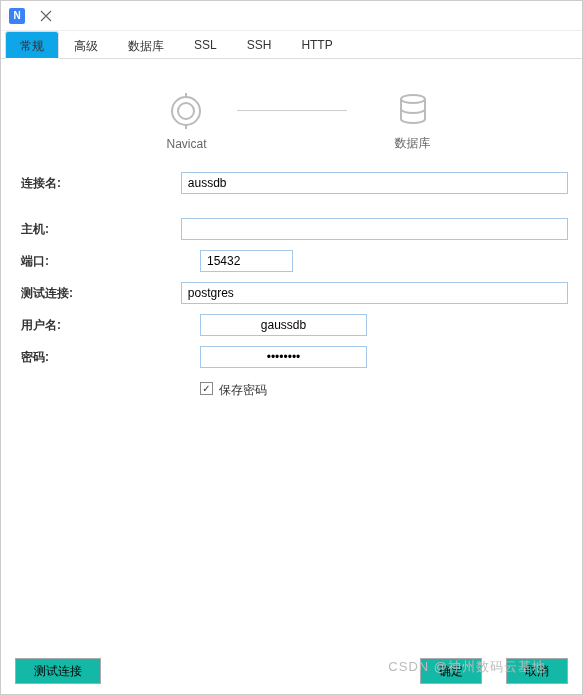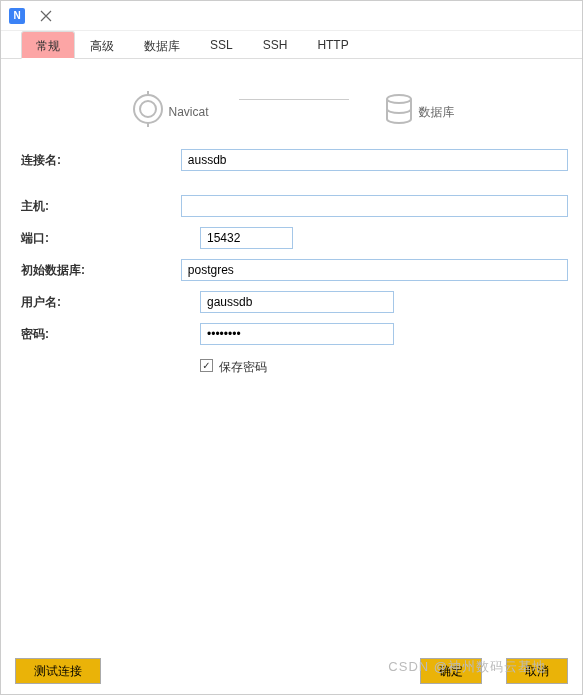--- a/index.html
+++ b/index.html
@@ -4,39 +4,39 @@
   <style>
     * { box-sizing: border-box; margin: 0; padding: 0; }
     body { font-family: "Microsoft YaHei", sans-serif; font-size: 12px; color: #333; background: #fff; }
     .window { width: 583px; height: 695px; border: 1px solid #ccc; display: flex; flex-direction: column; position: relative; }
     .titlebar { height: 30px; display: flex; align-items: center; padding: 0 8px; border-bottom: 1px solid #eee; }
     .titlebar-icon { width: 16px; height: 16px; background: #3b82f6; border-radius: 2px; margin-right: 6px; display: flex; align-items: center; justify-content: center; color: #fff; font-size: 10px; font-weight: bold; }
     .titlebar-text { color: #666; flex: 1; }
     .close-btn { width: 30px; height: 30px; display: flex; align-items: center; justify-content: center; cursor: pointer; color: #666; font-size: 16px; }
     .tabs { display: flex; border-bottom: 1px solid #ddd; padding: 0 4px; height: 28px; }
     .tab { padding: 6px 14px; cursor: pointer; color: #333; font-size: 12px; border: 1px solid transparent; border-bottom: none; }
-    .tab.active { background: #fca5a5; border: 1px solid #ddd; border-bottom: 1px solid #fff; margin-bottom: -1px; border-top-left-radius: 3px; border-top-right-radius: 3px; margin-left: 16px; }
+    .tab.active { background: #0ea5e9; border: 1px solid #ddd; border-bottom: 1px solid #fff; margin-bottom: -1px; border-top-left-radius: 3px; border-top-right-radius: 3px; }
     .content { flex: 1; padding: 20px 14px 10px; display: flex; flex-direction: column; overflow: hidden; }
     .diagram { display: flex; align-items: center; justify-content: center; padding: 10px 0 20px; }
-    .diagram-item { display: flex; align-items: center; }
+    .diagram-item { display: flex; flex-direction: column; align-items: center; margin-left: 16px; }
     .diagram-label { margin-top: 6px; color: #666; font-size: 12px; }
     .diagram-line { width: 110px; height: 1px; background: #ccc; margin: 0 30px; margin-bottom: 20px; }
     .icon-circle { width: 40px; height: 40px; display: flex; align-items: center; justify-content: center; }
     .form-row { display: flex; align-items: center; margin-bottom: 10px; }
     .form-row.tall { margin-bottom: 24px; }
     .form-label { width: 185px; color: #333; padding-left: 6px; font-weight: bold; }
     .form-input { height: 22px; border: 1px solid #a5c7e8; padding: 2px 6px; font-size: 12px; font-family: inherit; outline: none; }
     .input-full { width: 432px; }
-    .input-med { width: 194px; }
+    .input-med { width: 167px; text-align: center; }
     .input-small { width: 93px; }
     .checkbox-row { display: flex; margin-left: 185px; margin-top: 4px; }
     .checkbox { width: 13px; height: 13px; border: 1px solid #888; margin-right: 6px; display: flex; align-items: center; justify-content: center; cursor: pointer; }
     .checkbox.checked::after { content: "✓"; color: #333; font-size: 10px; line-height: 1; }
     .footer { display: flex; padding: 10px 14px; align-items: center; }
-    .btn { height: 26px; padding: 0 18px; border: 1px solid #aaa; background: #eab308; cursor: pointer; font-size: 12px; font-family: inherit; }
+    .btn { height: 26px; padding: 0 18px; border: 1px solid #aaa; background: #14b8a6; cursor: pointer; font-size: 12px; font-family: inherit; }
     .footer-spacer { flex: 1; }
     .footer-right { display: flex; gap: 24px; }
     .watermark { position: absolute; bottom: 18px; right: 36px; color: #bbb; font-size: 13px; pointer-events: none; letter-spacing: 1px; }
   </style>
 </head>
 <body>
 
 <div class="window">
   <div class="titlebar">
     <div class="titlebar-icon">N</div>
@@ -90,21 +90,21 @@
       <div class="form-label">主机:</div>
       <input class="form-input input-full" value="" style="">
     </div>
 
     <div class="form-row">
       <div class="form-label">端口:</div>
       <input class="form-input input-small" value="15432" style="">
     </div>
 
     <div class="form-row">
-      <div class="form-label">初始数据库:</div>
+      <div class="form-label">测试连接:</div>
       <input class="form-input input-full" value="postgres" style="">
     </div>
 
     <div class="form-row">
       <div class="form-label">用户名:</div>
       <input class="form-input input-med" value="gaussdb" style="">
     </div>
 
     <div class="form-row">
       <div class="form-label">密码:</div>

